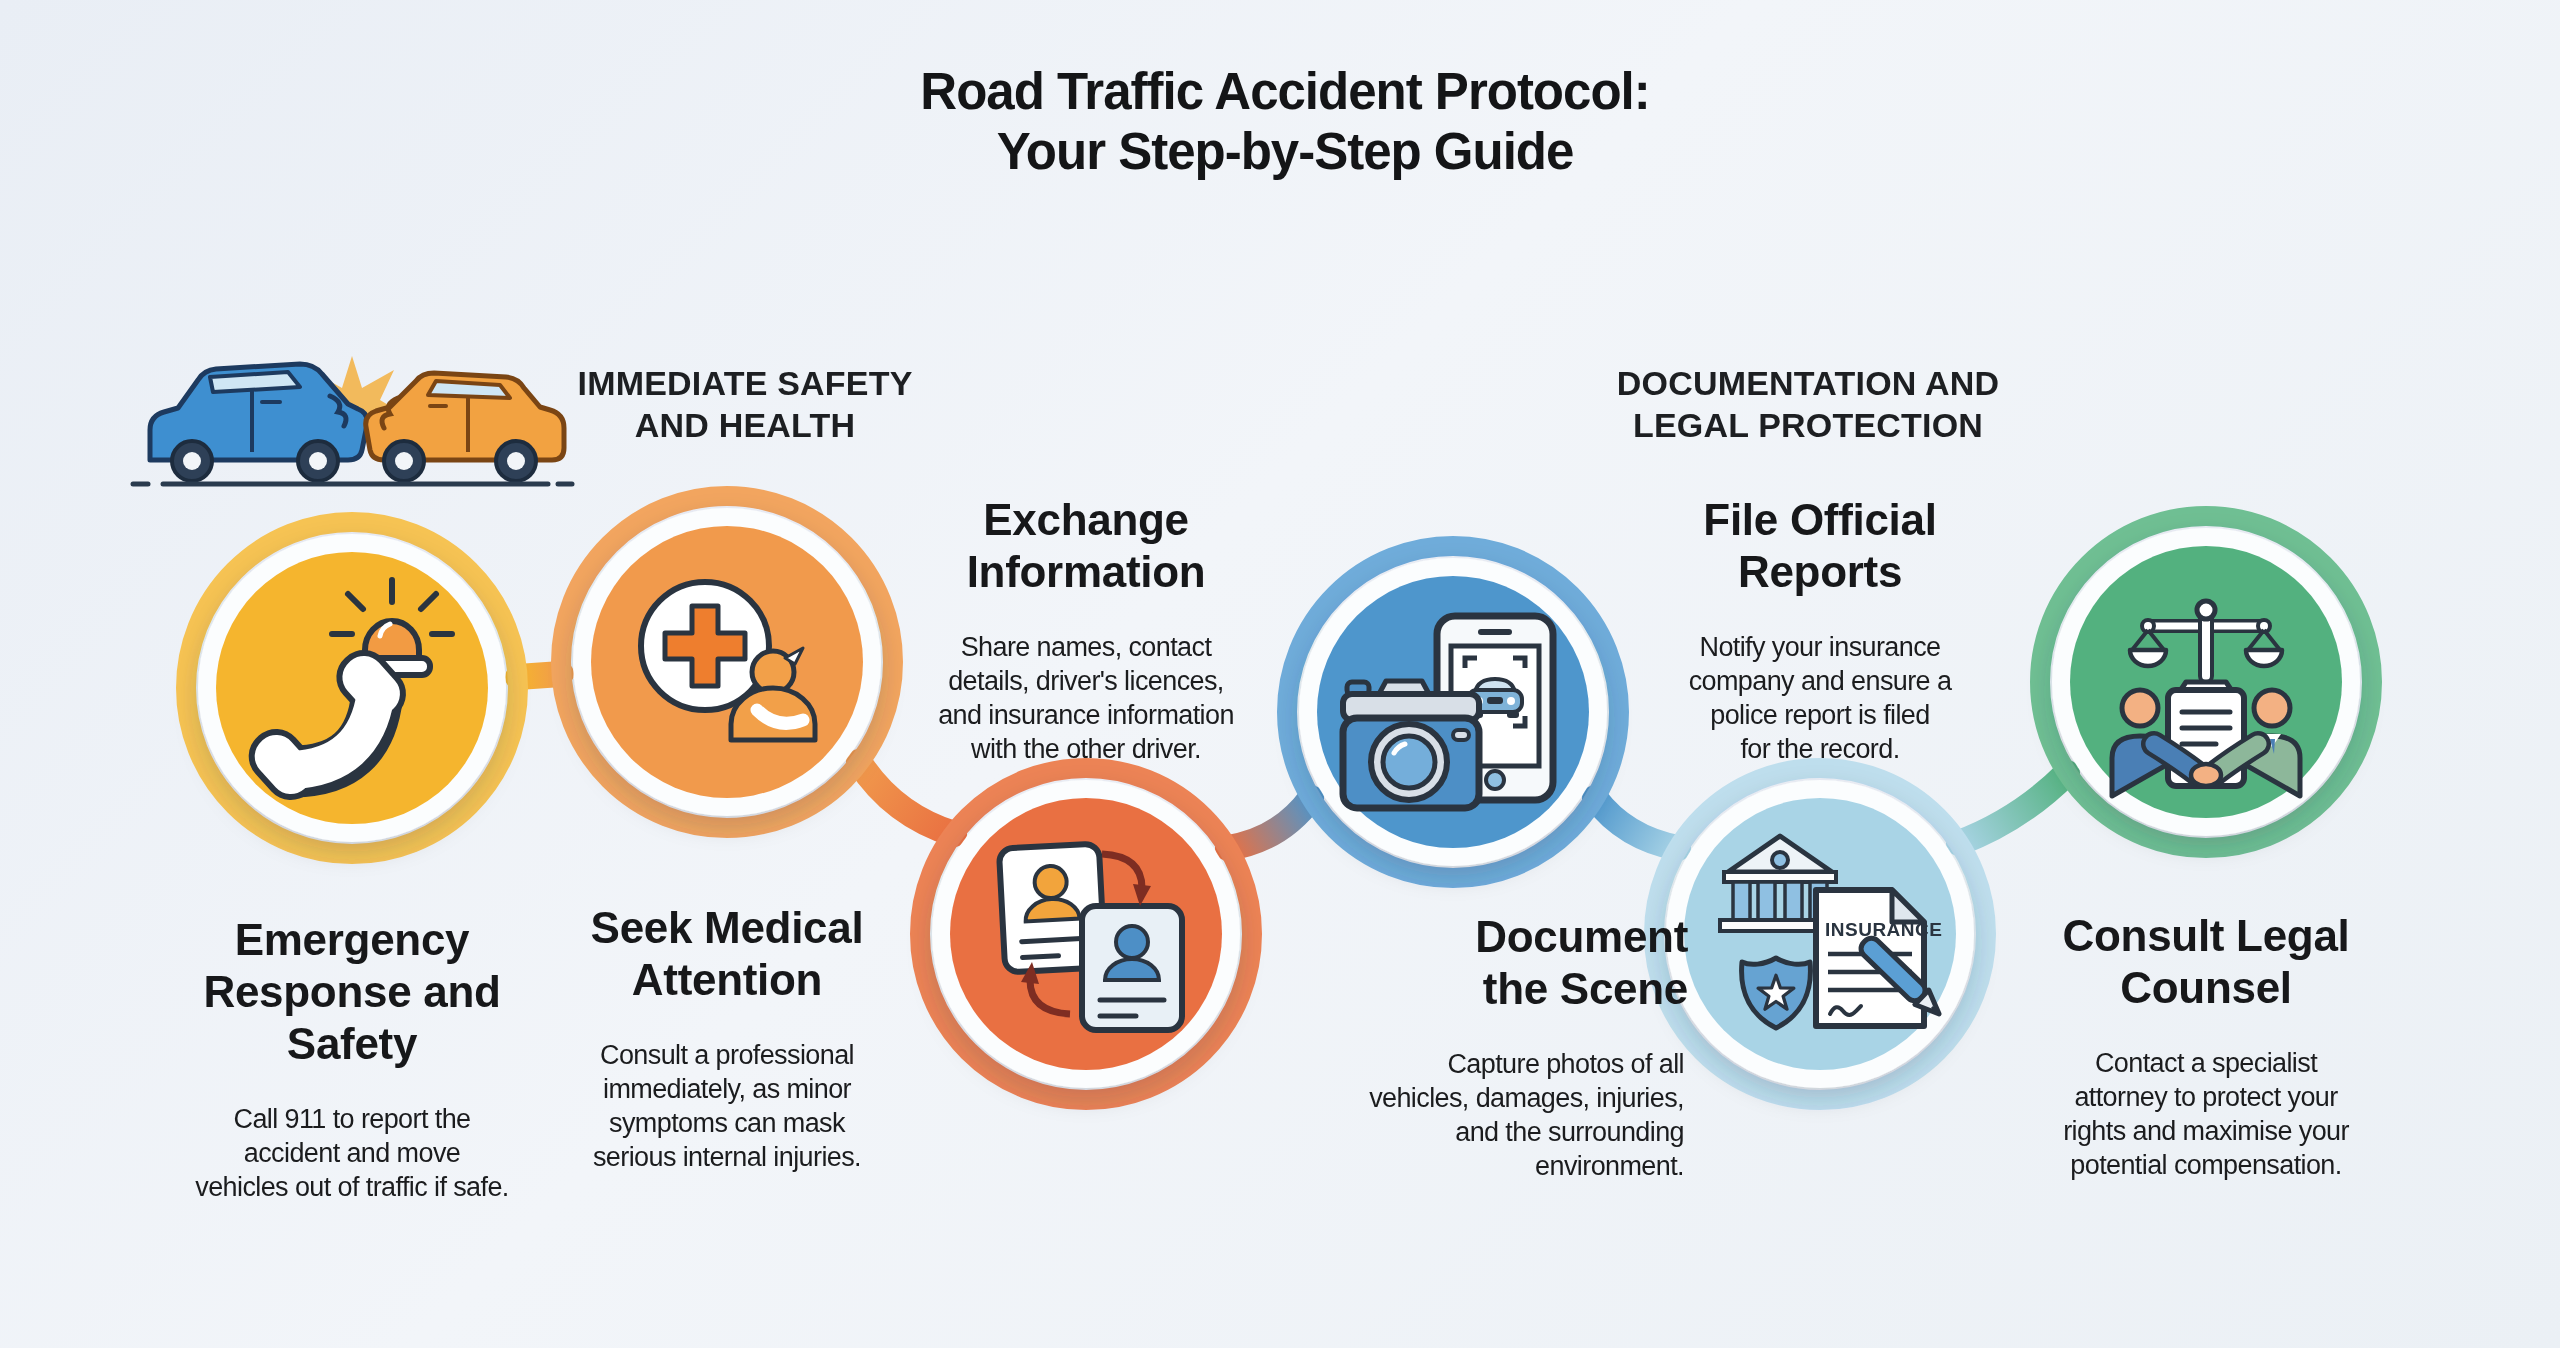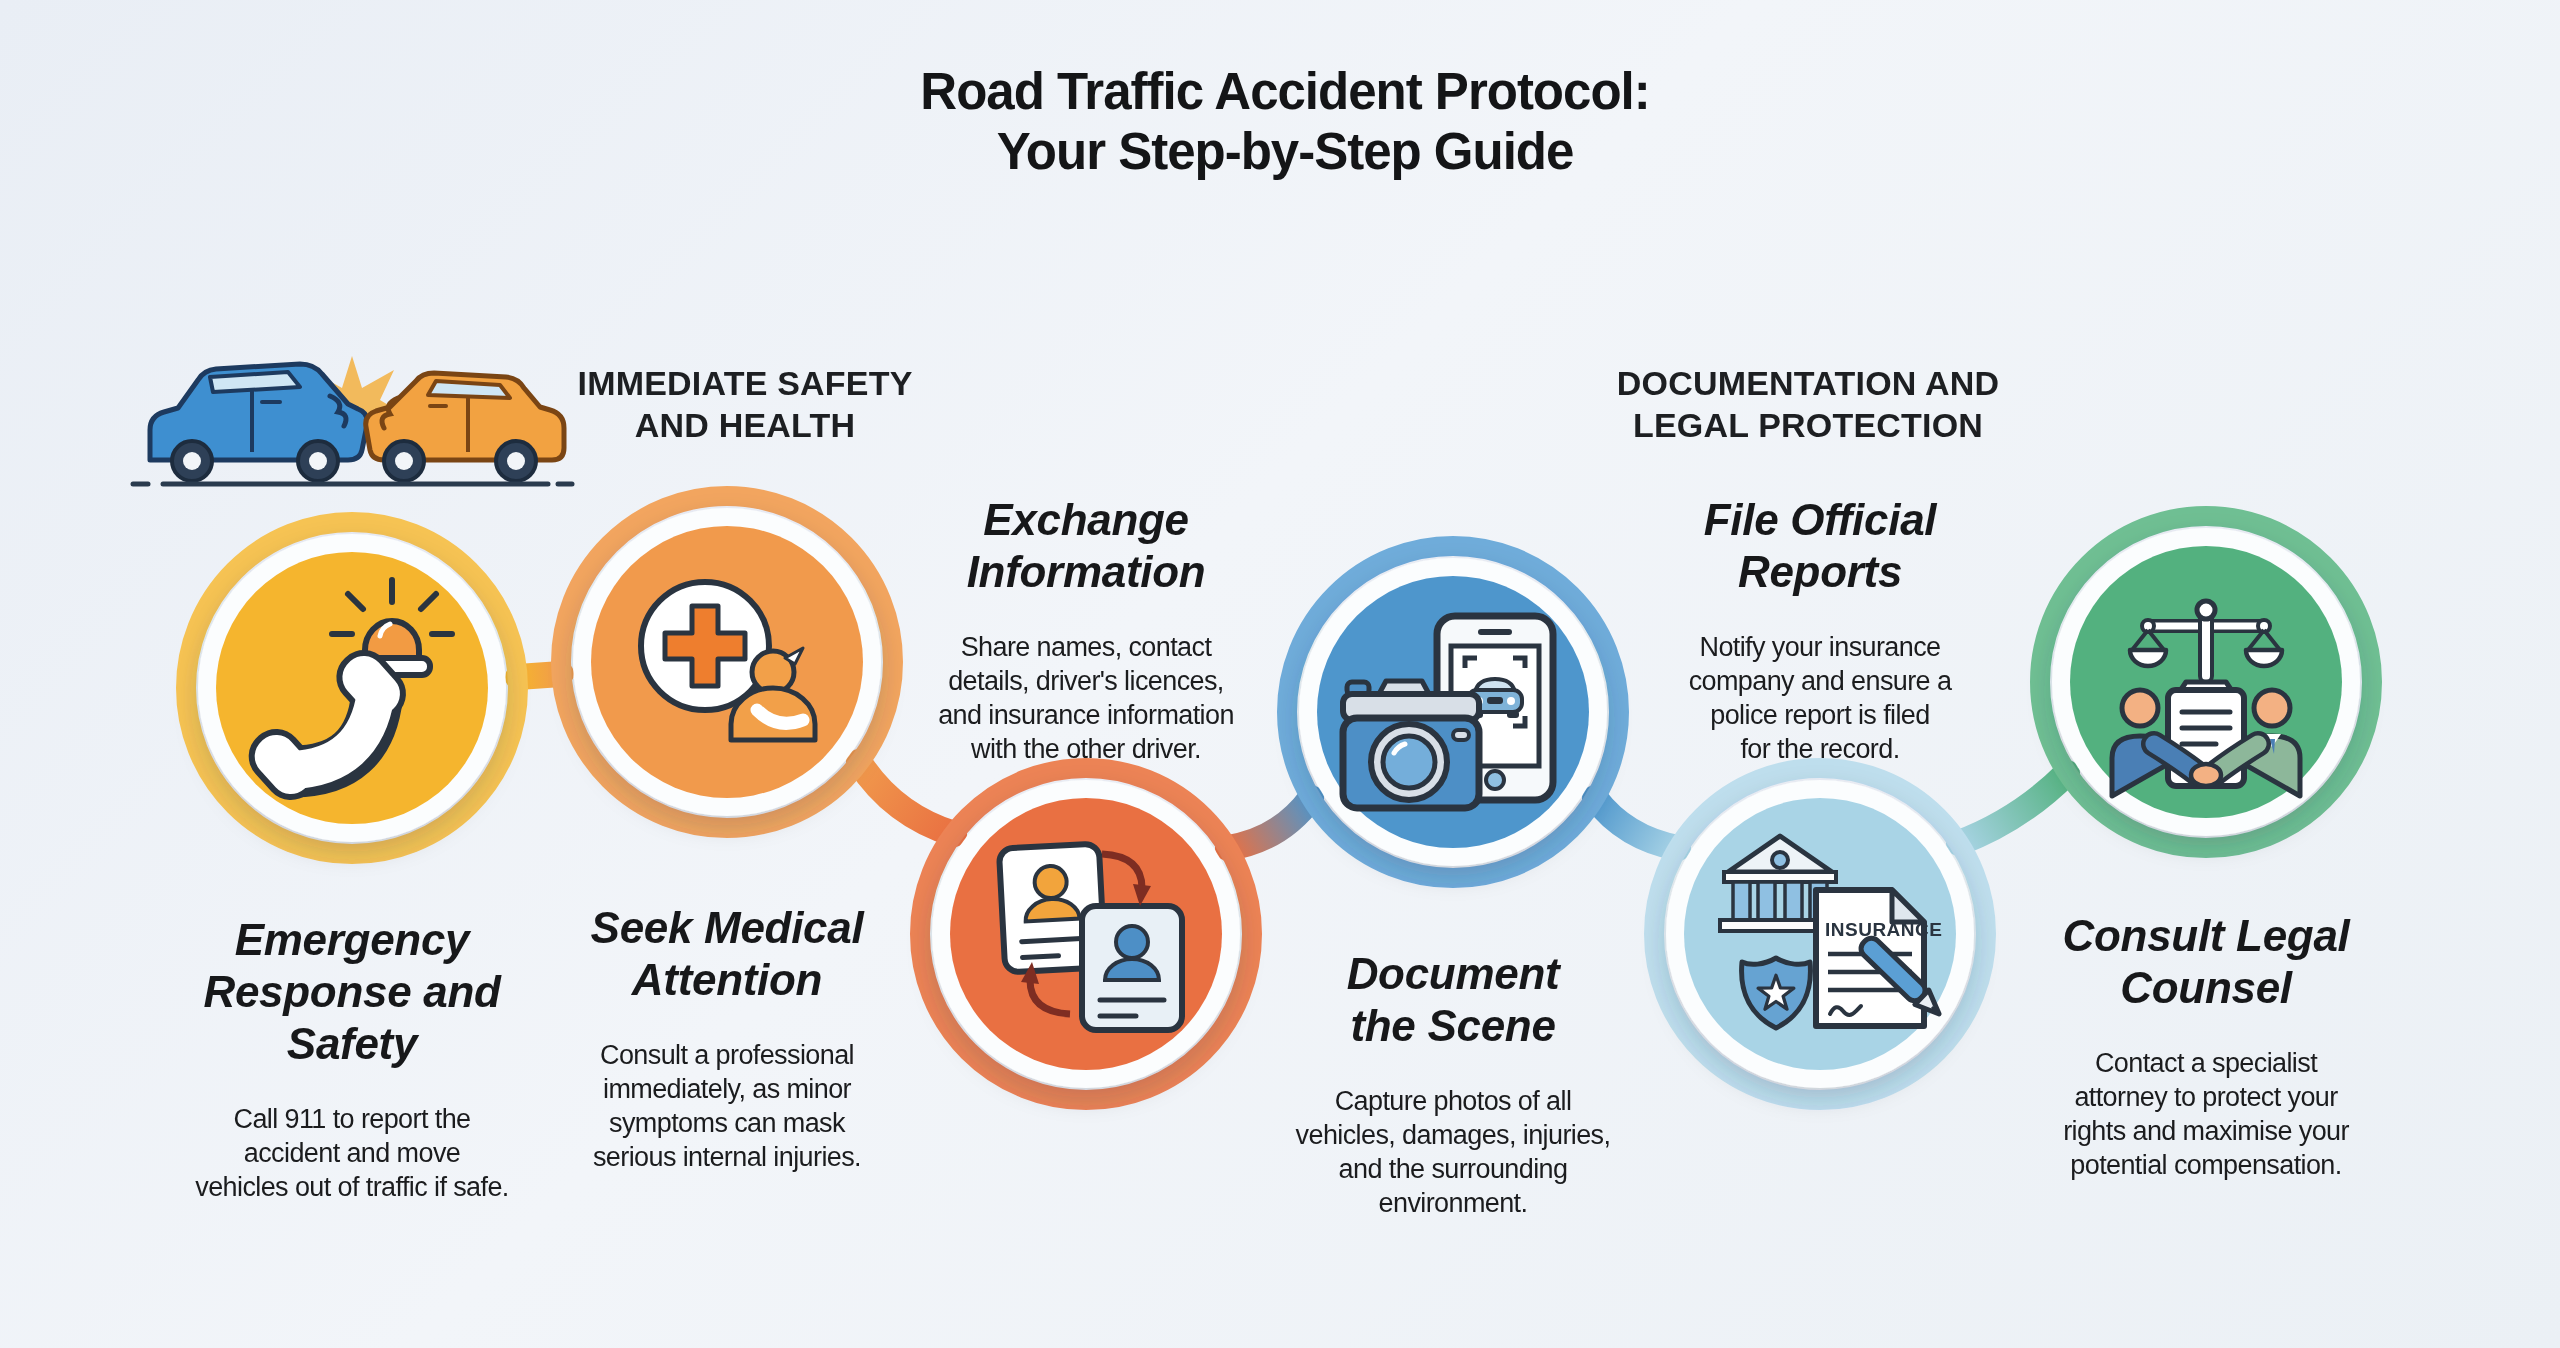--- a/index.html
+++ b/index.html
@@ -12,21 +12,21 @@
   .ctr{transform:translateX(-50%);text-align:center;white-space:pre-line;}
   .main-title{
     left:1285px;top:62px;font-size:51px;line-height:1.18;font-weight:800;
     letter-spacing:-1px;color:#141517;
   }
   .section-header{
     font-size:34px;line-height:1.24;font-weight:800;letter-spacing:0.2px;color:#1d1f22;
   }
   .step-text h3{
     margin:0 0 10px 0;font-size:44px;line-height:1.18;font-weight:800;
-    letter-spacing:-0.3px;color:#17181a;white-space:pre-line;font-style:italic;
+    letter-spacing:-0.3px;color:#17181a;white-space:pre-line;
   }
   .step-text p{
     margin:4px;font-size:27px;line-height:1.26;font-weight:500;
     letter-spacing:-0.6px;color:#1b1c1e;white-space:pre-line;
   }
   .step-text{width:470px;}
 </style>
 </head>
 <body>
 
@@ -297,21 +297,21 @@
 
   <div class="abs ctr step-text" style="left:1086px;top:476px;">
     <h3>Exchange
 Information</h3>
     <p>Share names, contact
 details, driver's licences,
 and insurance information
 with the other driver.</p>
   </div>
 
-  <div class="abs ctr step-text" style="left:1453px;top:930px;">
+  <div class="abs ctr step-text" style="left:1453px;top:893px;text-align:right;">
     <h3>Document
 the Scene</h3>
     <p>Capture photos of all
 vehicles, damages, injuries,
 and the surrounding
 environment.</p>
   </div>
 
   <div class="abs ctr step-text" style="left:1820px;top:476px;">
     <h3>File Official

